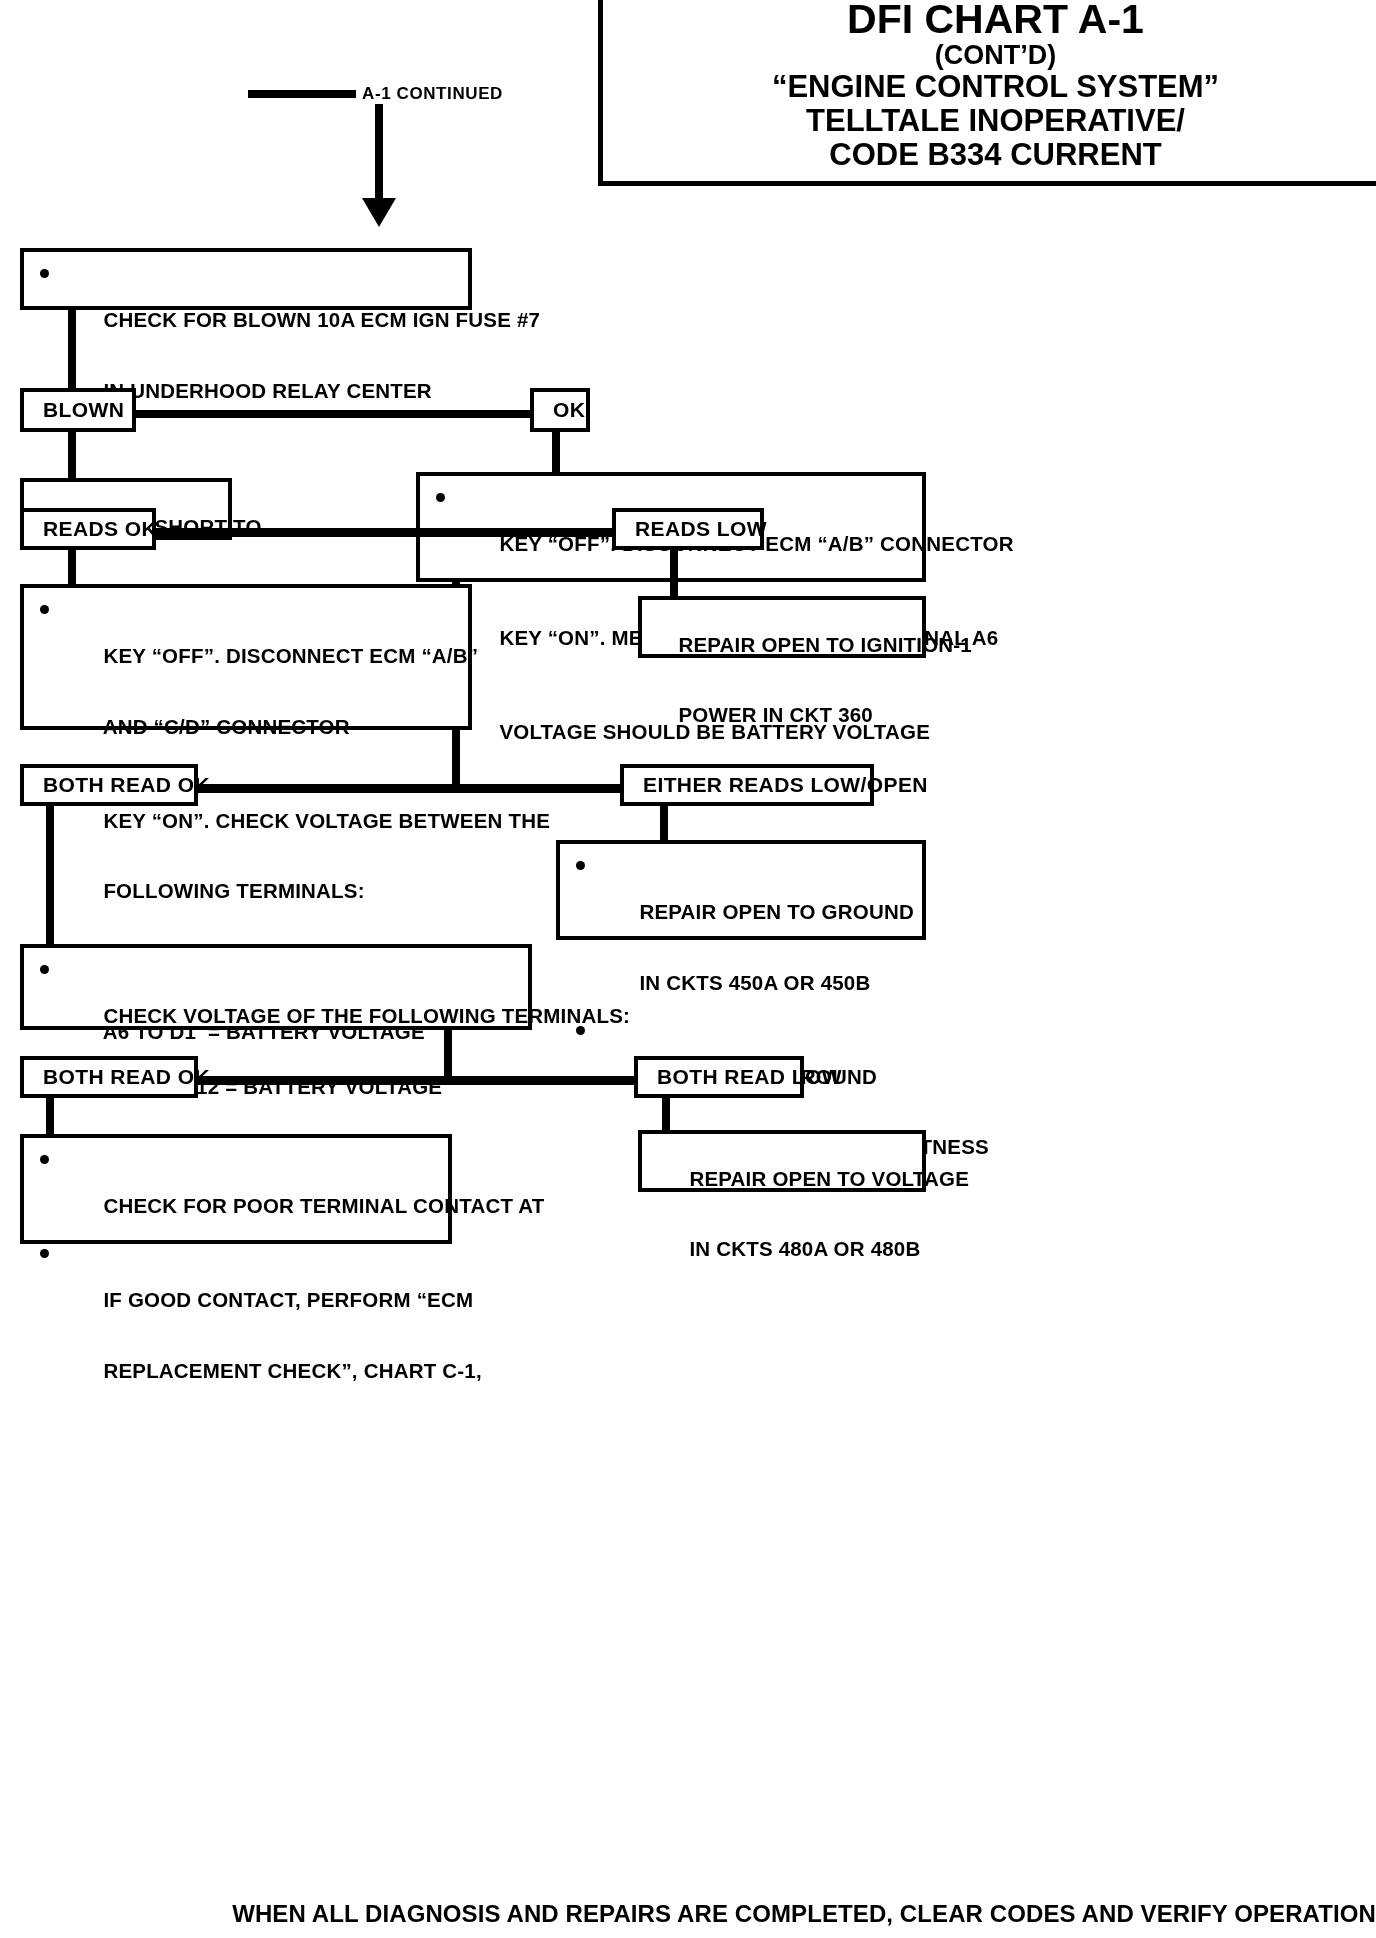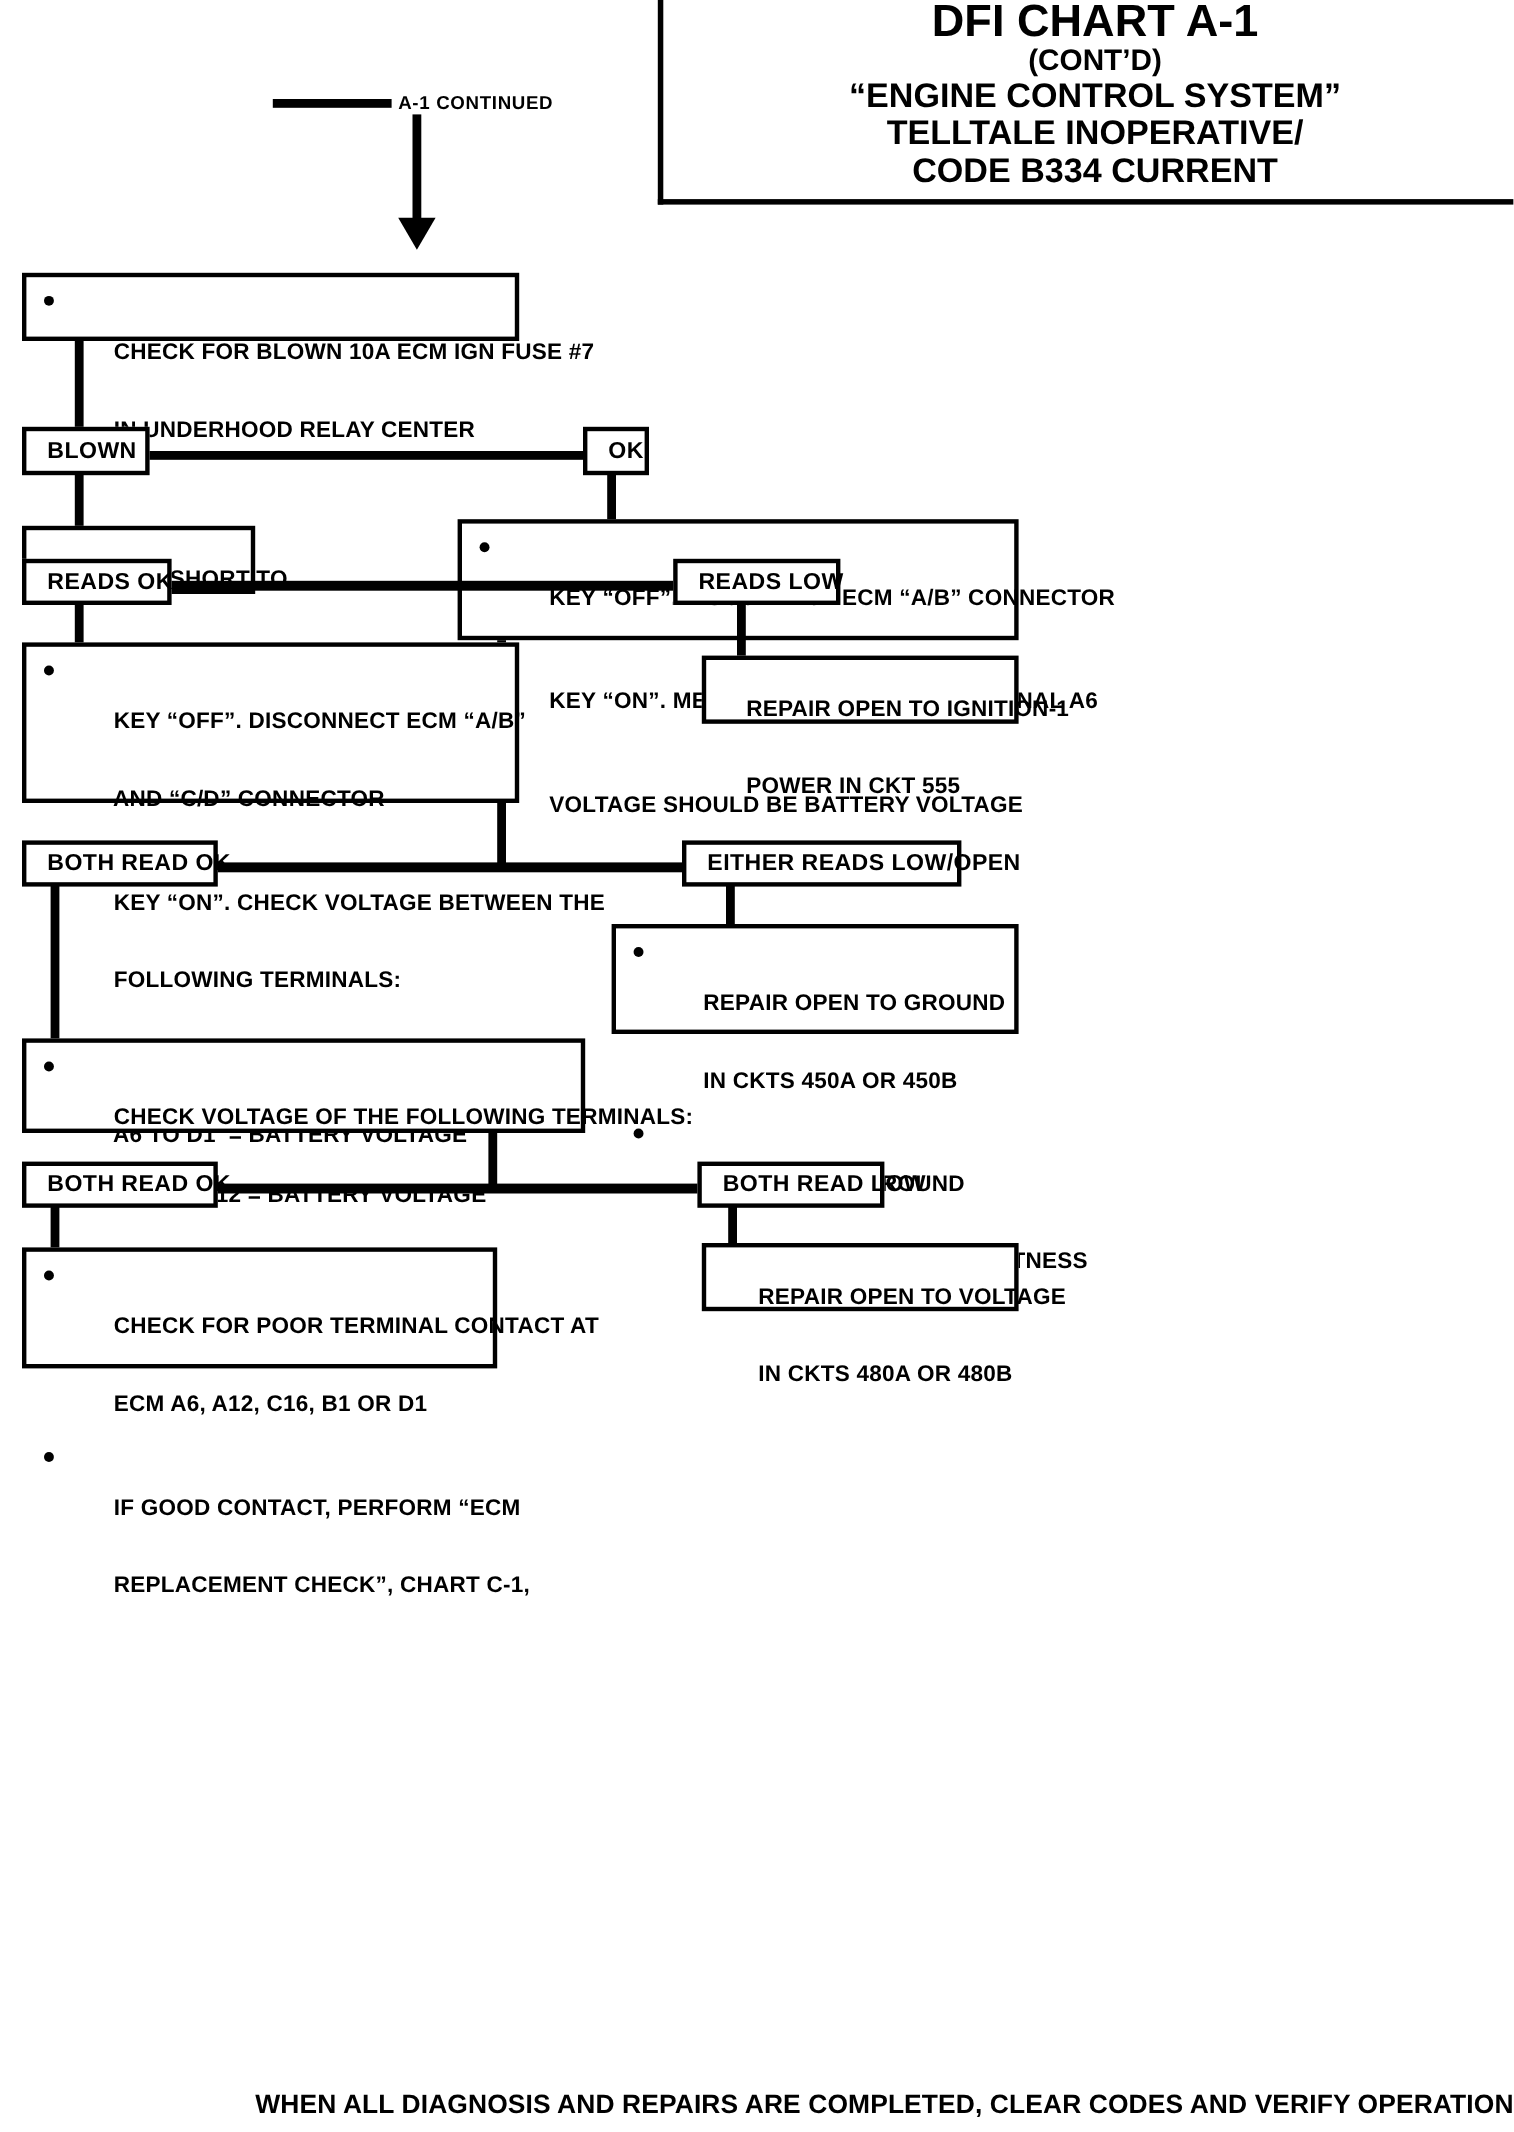--- a/index.html
+++ b/index.html
@@ -177,21 +177,21 @@
     <span>READS LOW</span>
   </div>
 
   <div class="line vline" style="left:670px;top:548px;width:8px;height:52px;"></div>
 
   <div class="blist" style="left:638px;top:596px;width:288px;height:62px;padding-left:1px;">
     <div class="bi nb" style="padding-left:0;">
       <span>REPAIR OPEN TO IGNITION-1</span>
     </div>
     <div class="bi nb" style="padding-left:0;">
-      <span>POWER IN CKT 555</span>
+      <span>POWER IN CKT 360</span>
     </div>
   </div>
 
   <div class="line vline" style="left:68px;top:548px;width:8px;height:40px;"></div>
 
   <div class="blist" style="left:20px;top:584px;width:452px;height:146px;">
     <div class="bi">
       <span class="dot"></span>
       <span>KEY “OFF”. DISCONNECT ECM “A/B”</span>
     </div>
@@ -280,23 +280,20 @@
     </div>
   </div>
 
   <div class="line vline" style="left:46px;top:1096px;width:8px;height:42px;"></div>
 
   <div class="blist" style="left:20px;top:1134px;width:432px;height:110px;">
     <div class="bi">
       <span class="dot"></span>
       <span>CHECK FOR POOR TERMINAL CONTACT AT</span>
     </div>
-    <div class="bi nb">
-      <span>ECM A6, A12, C16, B1 OR D1</span>
-    </div>
     <div class="bi">
       <span class="dot"></span>
       <span>IF GOOD CONTACT, PERFORM “ECM</span>
     </div>
     <div class="bi nb">
       <span>REPLACEMENT CHECK”, CHART C-1,</span>
     </div>
   </div>
 
   <div id="footer">WHEN ALL DIAGNOSIS AND REPAIRS ARE COMPLETED, CLEAR CODES AND VERIFY OPERATION</div>

